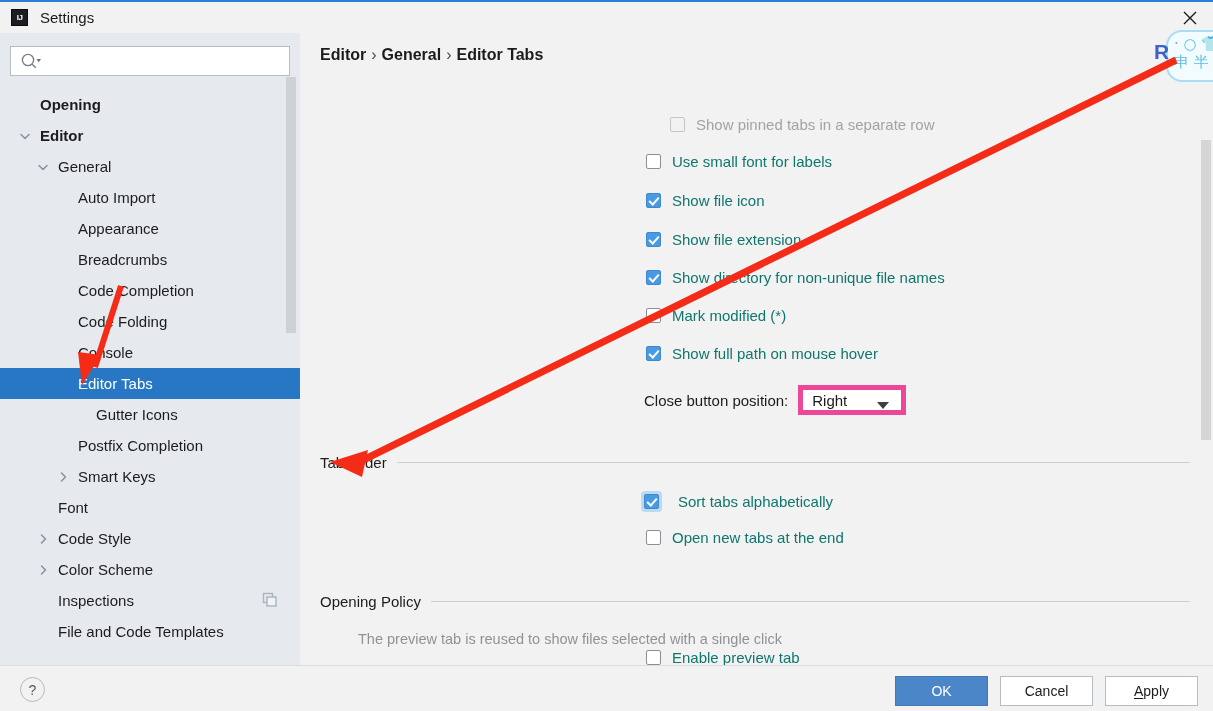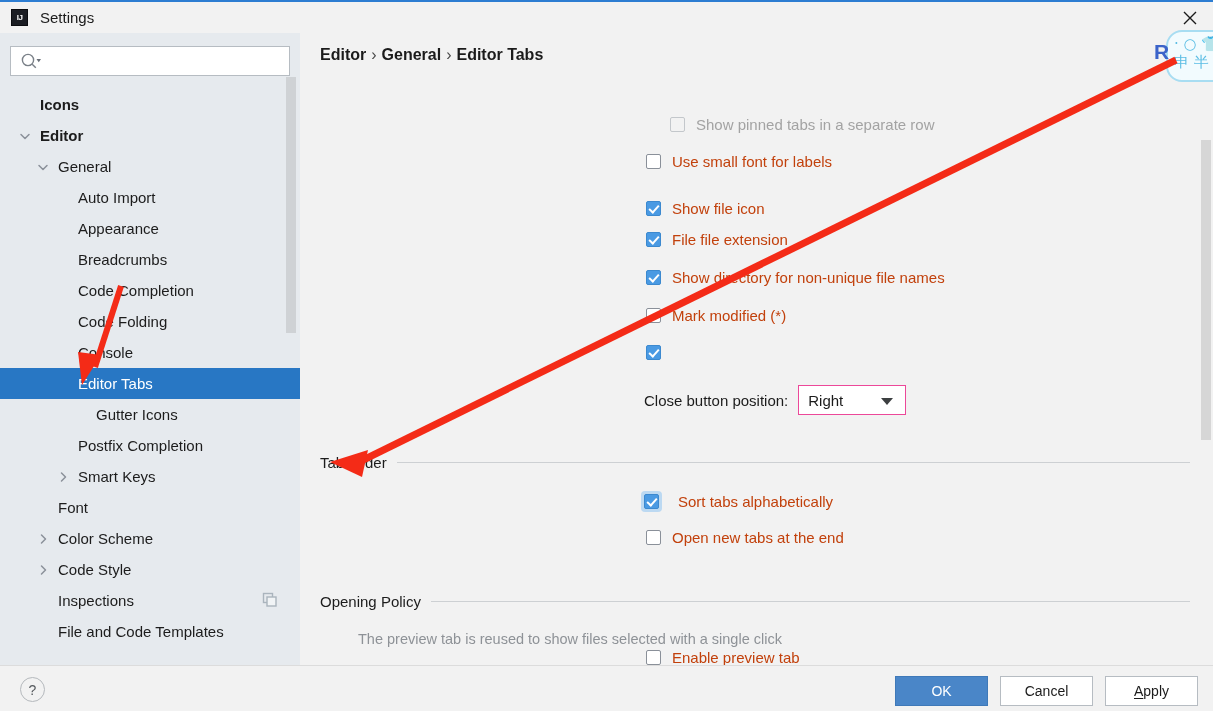--- a/index.html
+++ b/index.html
@@ -104,21 +104,21 @@
   }
   #breadcrumb {
     position: absolute; left: 20px; top: 13px;
     font-size: 16px; font-weight: bold; color: #1b1b1b;
   }
   #breadcrumb .sep { color: #4a4a4a; font-weight: normal; margin: 0 5px; }
 
   .opt-row {
     position: absolute;
     display: flex; align-items: center;
-    font-size: 15px; color: #c2410c;
+    font-size: 15px; color: #0f766e;
     white-space: nowrap;
   }
   .opt-row.disabled { color: #a3a3a3; }
 
   .cb {
     width: 15px; height: 15px;
     border: 1px solid #8a9099;
     background: #ffffff;
     border-radius: 2px;
     margin-right: 11px;
@@ -147,21 +147,21 @@
 
   #close-pos-row {
     position: absolute; left: 344px; top: 352px;
     display: flex; align-items: center;
     font-size: 15px; color: #1c1c1c;
   }
   #close-pos-combo {
     margin-left: 10px;
     width: 108px; height: 30px;
     background: #ffffff;
-    border: 1px solid #ec4899;
+    border: 5px solid #ec4899;
     display: flex; align-items: center;
     position: relative;
     cursor: pointer;
   }
   #close-pos-combo .val { margin-left: 9px; font-size: 15px; color: #1b1b1b; }
   #close-pos-combo .caret {
     position: absolute; right: 12px; top: 12px;
     width: 0; height: 0;
     border-left: 6px solid transparent;
     border-right: 6px solid transparent;
@@ -267,21 +267,21 @@
       <input id="search-input" type="text" value="" placeholder="" style="">
       <svg id="search-icon" viewBox="0 0 22 18">
         <circle cx="8" cy="8" r="5.6" fill="none" stroke="#7a8088" stroke-width="1.4"></circle>
         <path d="M12.2 12.2 L15.8 15.8" stroke="#7a8088" stroke-width="1.4" fill="none"></path>
         <path d="M16.5 7 L21 7 L18.75 10.2 Z" fill="#6b7179"></path>
       </svg>
     </div>
 
     <div id="tree">
         <div class="tree-row bold">
-          <span class="tree-label" style="margin-left: 40px;">Icons</span>
+          <span class="tree-label" style="margin-left: 40px;">Opening</span>
         </div>
         <div class="tree-row bold">
           <svg class="tree-arrow" viewBox="0 0 14 14" style="left: 18px;">
             <path d="M3 5.5 L7 9.5 L11 5.5" stroke="#8a9099" stroke-width="1.5" fill="none" stroke-linecap="round" stroke-linejoin="round"></path>
           </svg>
           <span class="tree-label" style="margin-left: 40px;">Editor</span>
         </div>
         <div class="tree-row">
           <svg class="tree-arrow" viewBox="0 0 14 14" style="left: 36px;">
             <path d="M3 5.5 L7 9.5 L11 5.5" stroke="#8a9099" stroke-width="1.5" fill="none" stroke-linecap="round" stroke-linejoin="round"></path>
@@ -321,27 +321,27 @@
           </svg>
           <span class="tree-label" style="margin-left: 78px;">Smart Keys</span>
         </div>
         <div class="tree-row">
           <span class="tree-label" style="margin-left: 58px;">Font</span>
         </div>
         <div class="tree-row">
           <svg class="tree-arrow" viewBox="0 0 14 14" style="left: 36px;">
             <path d="M5.5 3 L9.5 7 L5.5 11" stroke="#8a9099" stroke-width="1.5" fill="none" stroke-linecap="round" stroke-linejoin="round"></path>
           </svg>
-          <span class="tree-label" style="margin-left: 58px;">Color Scheme</span>
+          <span class="tree-label" style="margin-left: 58px;">Code Style</span>
         </div>
         <div class="tree-row">
           <svg class="tree-arrow" viewBox="0 0 14 14" style="left: 36px;">
             <path d="M5.5 3 L9.5 7 L5.5 11" stroke="#8a9099" stroke-width="1.5" fill="none" stroke-linecap="round" stroke-linejoin="round"></path>
           </svg>
-          <span class="tree-label" style="margin-left: 58px;">Code Style</span>
+          <span class="tree-label" style="margin-left: 58px;">Color Scheme</span>
         </div>
         <div class="tree-row">
           <span class="tree-label" style="margin-left: 58px;">Inspections</span>
           <svg class="row-badge" viewBox="0 0 16 16">
             <rect x="1.5" y="1.5" width="9" height="9" fill="none" stroke="#aab4bd" stroke-width="1.4"></rect>
             <rect x="5" y="5" width="9" height="9" fill="#f1f4f6" stroke="#aab4bd" stroke-width="1.4"></rect>
           </svg>
         </div>
         <div class="tree-row">
           <span class="tree-label" style="margin-left: 58px;">File and Code Templates</span>
@@ -361,38 +361,39 @@
 
     <div id="general-options">
         <div class="opt-row disabled" style="left: 370px; top: 83px;">
           <div class="cb disabled"></div>
           <span>Show pinned tabs in a separate row</span>
         </div>
         <div class="opt-row" style="left: 346px; top: 120px;">
           <div class="cb"></div>
           <span>Use small font for labels</span>
         </div>
-        <div class="opt-row" style="left: 346px; top: 159px; margin-top: 8px;">
+        <div class="opt-row" style="left: 346px; top: 159px;">
           <div class="cb checked"></div>
           <span>Show file icon</span>
         </div>
         <div class="opt-row" style="left: 346px; top: 198px;">
           <div class="cb checked"></div>
-          <span>File file extension</span>
+          <span>Show file extension</span>
         </div>
         <div class="opt-row" style="left: 346px; top: 236px;">
           <div class="cb checked"></div>
           <span>Show directory for non-unique file names</span>
         </div>
         <div class="opt-row" style="left: 346px; top: 274px;">
           <div class="cb"></div>
           <span>Mark modified (*)</span>
         </div>
         <div class="opt-row" style="left: 346px; top: 312px;">
           <div class="cb checked"></div>
+          <span>Show full path on mouse hover</span>
         </div>
       </div>
 
     <div id="close-pos-row">
       <span>Close button position:</span>
       <div id="close-pos-combo">
         <span class="val">Right</span>
         <span class="caret"></span>
       </div>
     </div>

